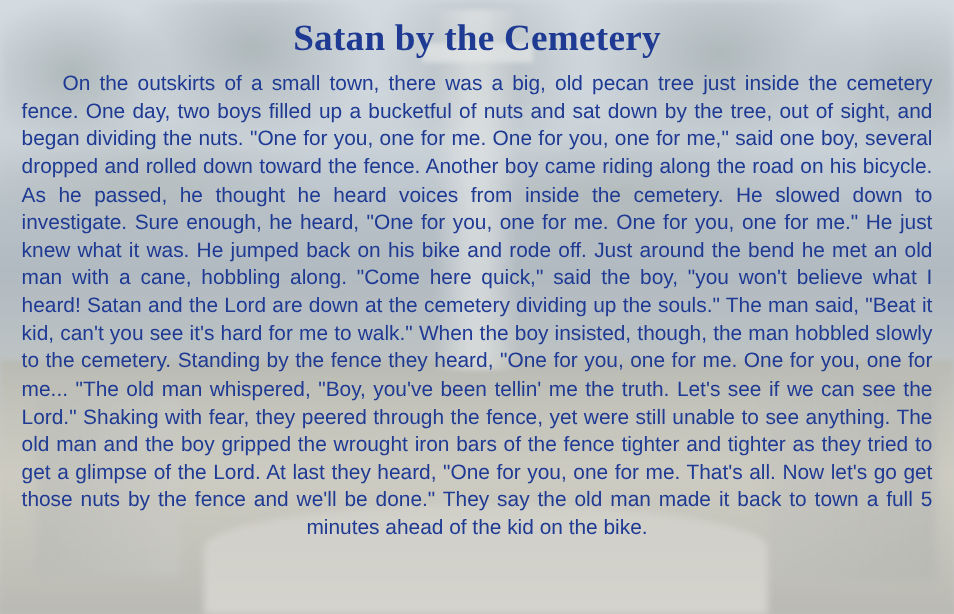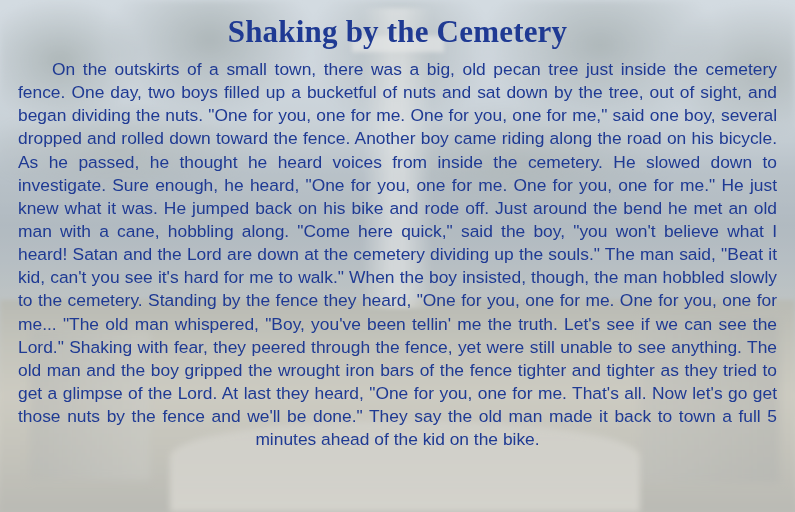--- a/index.html
+++ b/index.html
@@ -121,17 +121,17 @@
   <div class="bg-layer bg-trees"></div>
   <div class="bg-layer bg-ground"></div>
   <div class="bg-layer bg-stone-l"></div>
   <div class="bg-layer bg-stone-r"></div>
   <div class="bg-layer bg-cross"></div>
   <div class="bg-layer bg-crossbar"></div>
   <div class="bg-layer bg-path"></div>
   <div class="bg-layer bg-wash"></div>
 
   <div class="content">
-    <h1 class="doc-title">Shaking by the Cemetery</h1>
+    <h1 class="doc-title">Satan by the Cemetery</h1>
     <p class="doc-body">On the outskirts of a small town, there was a big, old pecan tree just inside the cemetery fence.  One day, two boys filled up a bucketful of nuts and sat down by the tree, out of sight, and began dividing the nuts.  "One for you, one for me.  One for you, one for me," said one boy, several dropped and rolled down toward the fence.  Another boy came riding along the road on his bicycle.  As he passed, he thought he heard voices from inside the cemetery.  He slowed down to investigate.  Sure enough, he heard, "One for you, one for me.  One for you, one for me."  He just knew what it was.  He jumped back on his bike and rode off.  Just around the bend he met an old man with a cane, hobbling along.  "Come here quick," said the boy, "you won't believe what I heard!  Satan and the Lord are down at the cemetery dividing up the souls."  The man said, "Beat it kid, can't you see it's hard for me to walk."  When the boy insisted, though, the man hobbled slowly to the cemetery.  Standing by the fence they heard, "One for you, one for me.  One for you, one for me...  "The old man whispered, "Boy, you've been tellin' me the truth.  Let's see if we can see the Lord."  Shaking with fear, they peered through the fence, yet were still unable to see anything.  The old man and the boy gripped the wrought iron bars of the fence tighter and tighter as they tried to get a glimpse of the Lord.  At last they heard, "One for you, one for me.  That's all.  Now let's go get those nuts by the fence and we'll be done."  They say the old man made it back to town a full 5 minutes ahead of the kid on the bike.</p>
   </div>
 
 </div>
 
 </body></html>

